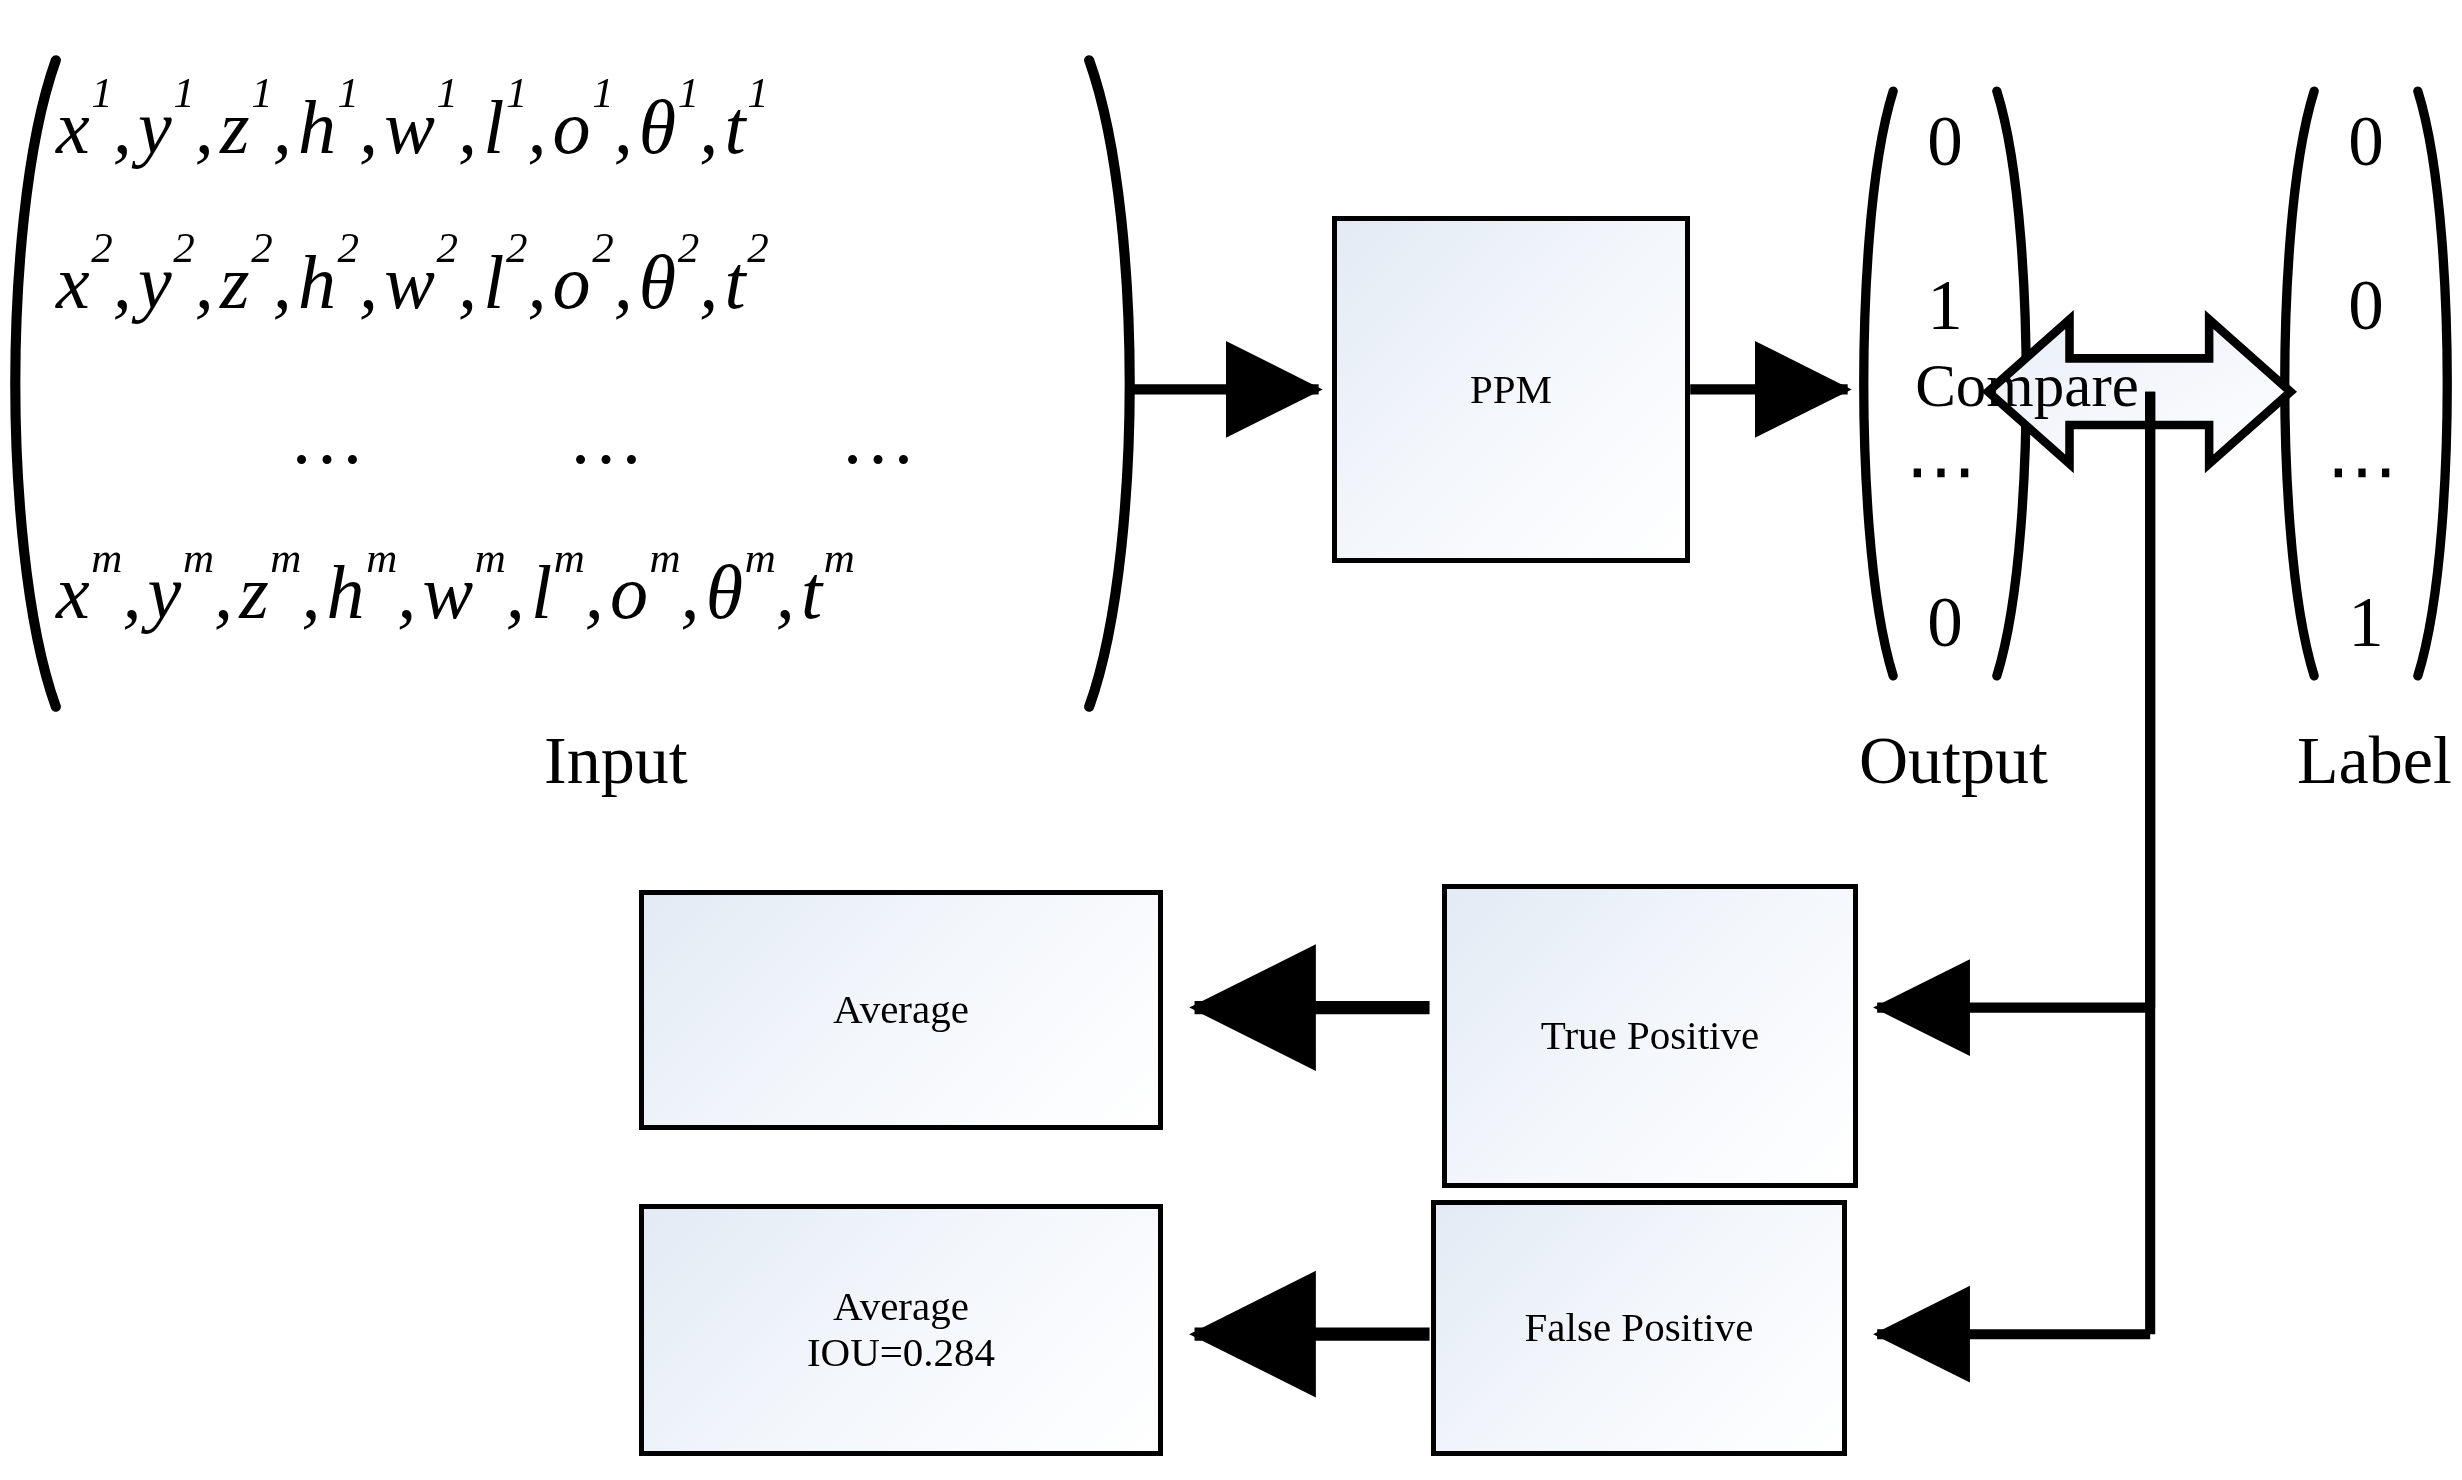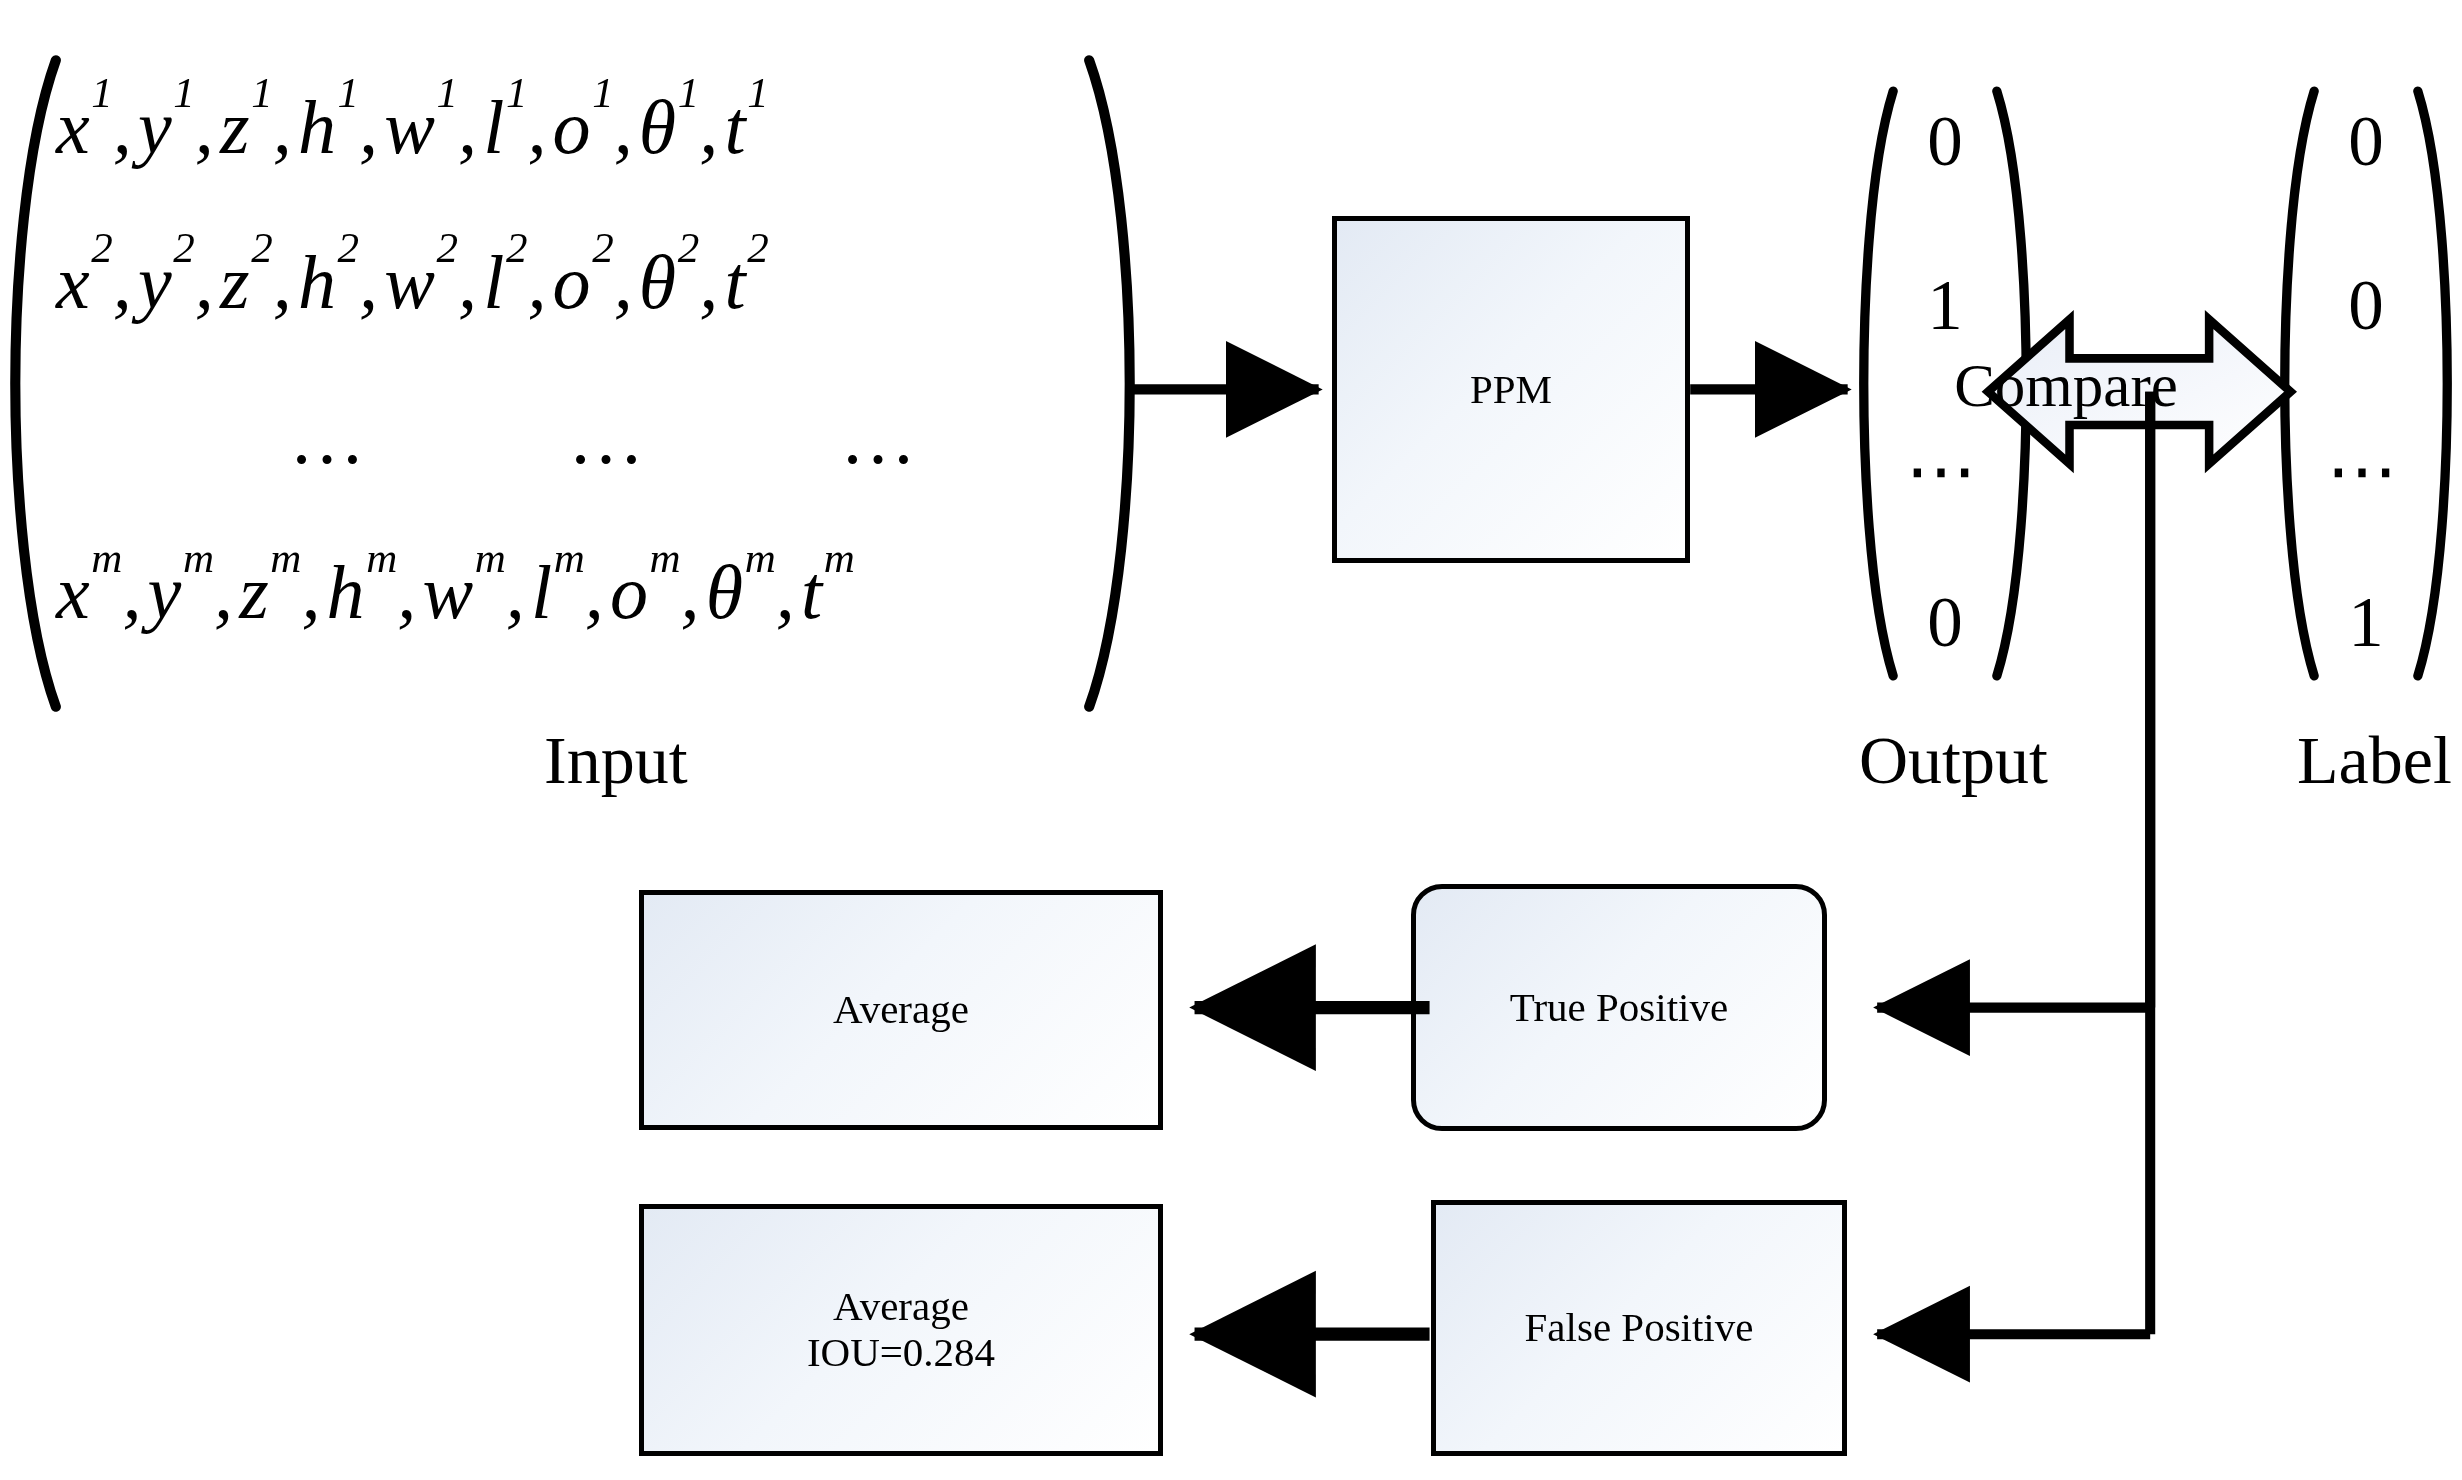--- a/index.html
+++ b/index.html
@@ -170,21 +170,21 @@
   
   #wires {
     position: absolute;
     left: 0; top: 0;
     width: 2462px; height: 1480px;
     pointer-events: none;
   }
 
   
   #avg-top  { left: 639px;  top: 890px; width: 524px; height: 240px; }
-  #tp-box   { left: 1411px; top: 884px; width: 416px; height: 247px; border-radius: 31px; }
+  #tp-box   { left: 1442px; top: 884px; width: 416px; height: 304px; }
   #avg-bot  { left: 639px;  top: 1204px; width: 524px; height: 252px; }
   #fp-box   { left: 1431px; top: 1200px; width: 416px; height: 256px; }
 
   .gbox .line1, .gbox .line2 { display: block; }
 </style>
 </head>
 <body>
 
 <div id="canvas">
 
@@ -378,17 +378,17 @@
 
     <g>
       <line x1="1843" y1="1299" x2="1540" y2="1299" stroke="#000" stroke-width="17" marker-end="url(#ah)"></line>
     </g>
 
     <g>
       <line x1="1843" y1="1720" x2="1540" y2="1720" stroke="#000" stroke-width="17" marker-end="url(#ah)"></line>
     </g>
   </svg>
 
-  <div style="position:absolute; left:1938px; top:351px; width:256px; text-align:center;
+  <div style="position:absolute; left:1899px; top:351px; width:256px; text-align:center;
               font-size:61px; font-style:normal; white-space:nowrap;">Compare</div>
 
 </div>
 
 
 </body></html>

